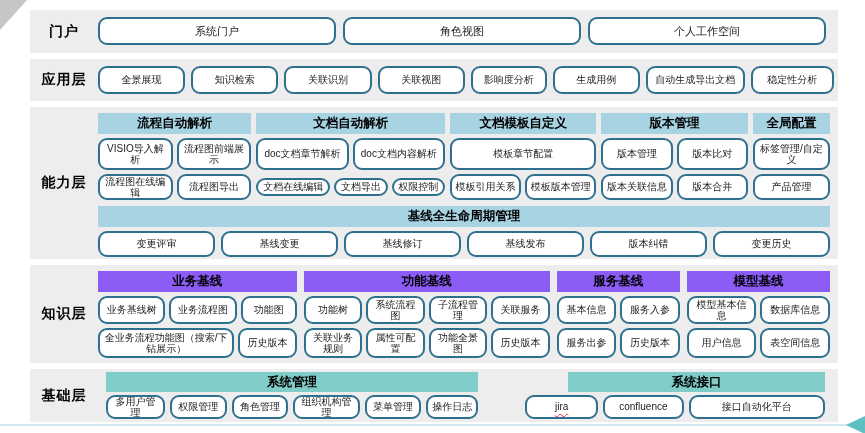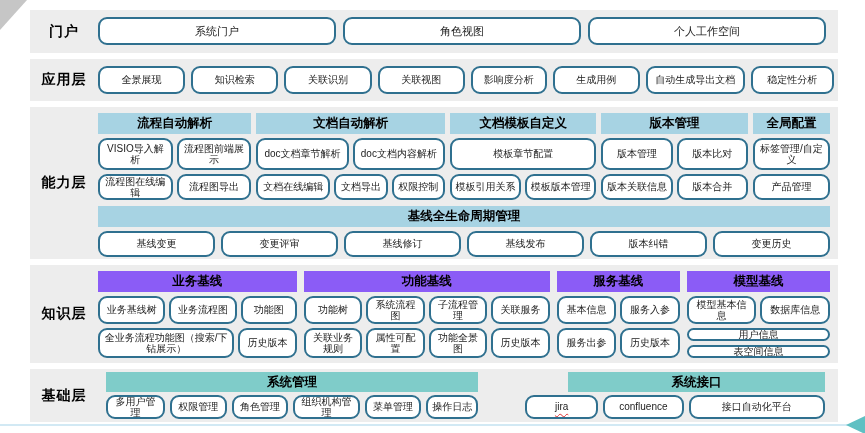--- a/index.html
+++ b/index.html
@@ -71,21 +71,21 @@
           <div class="btn" style="flex:1;">流程图导出</div>
         </div>
       </div>
 
       <div class="group" style="flex:188 1 0;">
         <div class="hdr" style="height:21px;">文档自动解析</div>
         <div class="row" style="gap:4px;height:32px;">
           <div class="btn" style="flex:1;">doc文档章节解析</div>
           <div class="btn" style="flex:1;">doc文档内容解析</div>
         </div>
-        <div class="row" style="gap:4px;height:26px;">
+        <div class="row" style="gap:4px;height:26px;align-items:center;">
           <div class="btn" style="flex:1.25;">文档在线编辑</div>
           <div class="btn" style="flex:0.85;">文档导出</div>
           <div class="btn" style="flex:0.85;">权限控制</div>
         </div>
       </div>
 
       <div class="group" style="flex:146 1 0;">
         <div class="hdr" style="height:21px;">文档模板自定义</div>
         <div class="row" style="gap:4px;height:32px;">
           <div class="btn" style="flex:1;">模板章节配置</div>
@@ -114,22 +114,22 @@
           <div class="btn" style="flex:1;">标签管理/自定义</div>
         </div>
         <div class="row" style="height:26px;">
           <div class="btn" style="flex:1;">产品管理</div>
         </div>
       </div>
     </div>
 
     <div class="hdr" style="height:21px;margin-top:6px;">基线全生命周期管理</div>
     <div class="row" style="gap:6px;height:26px;margin-top:4px;">
+      <div class="btn" style="flex:1;">变更评审</div>
       <div class="btn" style="flex:1;">基线变更</div>
-      <div class="btn" style="flex:1;">变更评审</div>
       <div class="btn" style="flex:1;">基线修订</div>
       <div class="btn" style="flex:1;">基线发布</div>
       <div class="btn" style="flex:1;">版本纠错</div>
       <div class="btn" style="flex:1;">变更历史</div>
     </div>
   </div>
 </div>
 
 <div class="band" style="top:265px;height:98px;">
   <div class="band-label">知识层</div>
@@ -175,21 +175,21 @@
         <div class="btn" style="flex:1;">历史版本</div>
       </div>
     </div>
 
     <div class="group" style="flex:142 1 0;">
       <div class="hdr gray" style="height:21px;">模型基线</div>
       <div class="row" style="gap:4px;height:28px;">
         <div class="btn" style="flex:1;">模型基本信息</div>
         <div class="btn" style="flex:1;">数据库信息</div>
       </div>
-      <div class="row" style="gap:4px;height:30px;flex-direction:column;">
+      <div class="row" style="gap:4px;height:30px;">
         <div class="btn" style="flex:1;">用户信息</div>
         <div class="btn" style="flex:1;">表空间信息</div>
       </div>
     </div>
   </div>
 </div>
 
 <div class="band" style="top:369px;height:53px;">
   <div class="band-label">基础层</div>
   <div class="band-content row" style="padding:3px 0 3px 0;">

